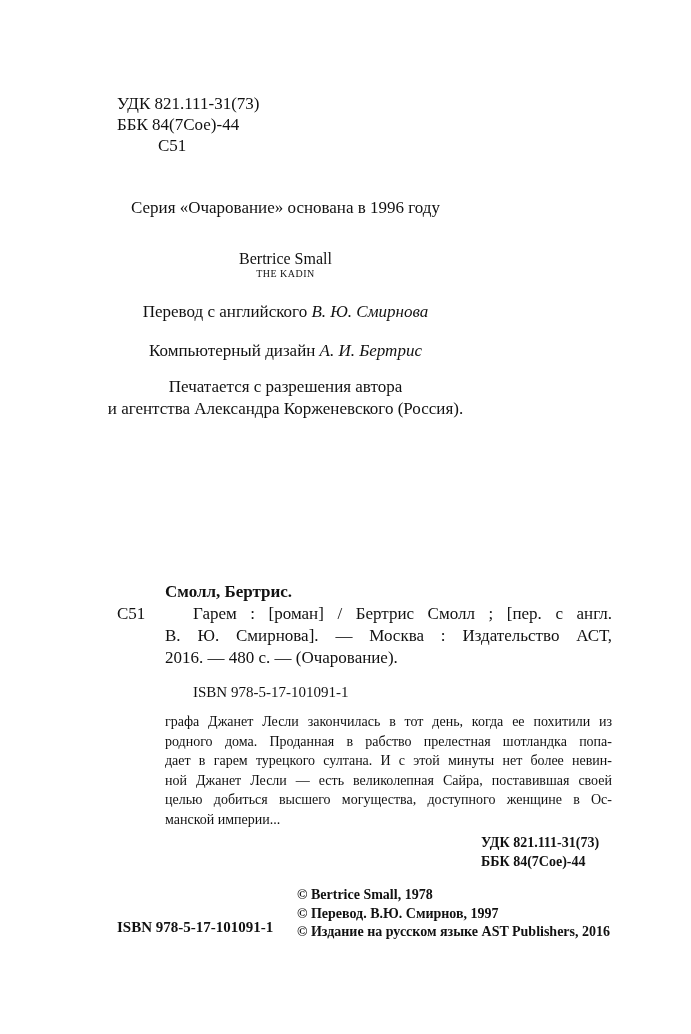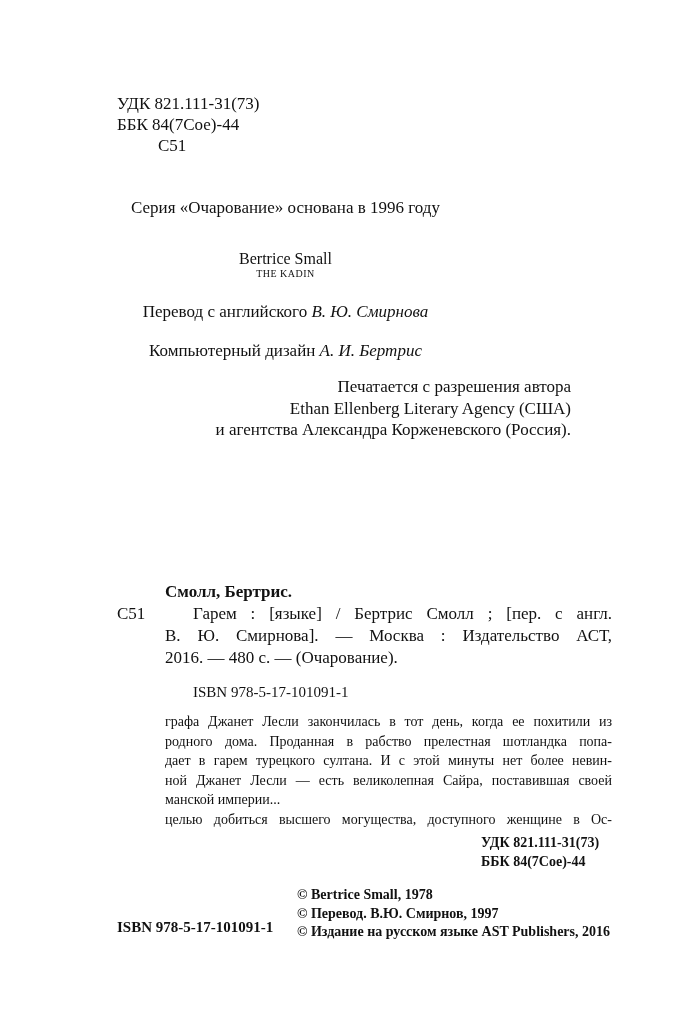--- a/index.html
+++ b/index.html
@@ -28,21 +28,21 @@
       font-size: 17px;
       line-height: 21px;
       white-space: nowrap;
     }
     .series { top: 197px; }
     .author-en { top: 248px; font-size: 16px; }
     .title-en { top: 263px; font-size: 10px; letter-spacing: 0.5px; }
     .translation { top: 301px; }
     .design { top: 340px; }
     .permission { top: 376px; line-height: 21.5px; }
-    .permission div { text-align: right; }
+    .permission div { text-align: center; }
     em { font-style: italic; }
 
     
     .card-code { left: 117px; top: 603px; font-size: 17px; line-height: 22px; }
     .card-author { left: 165px; top: 581px; font-size: 17px; font-weight: bold; line-height: 22px; }
     .card-body {
       position: absolute;
       left: 165px; top: 603px;
       width: 447px;
       font-size: 17px;
@@ -91,41 +91,40 @@
 <div class="center-line translation">
   <span>Перевод с английского </span><em>В. Ю. Смирнова</em>
 </div>
 
 <div class="center-line design">
   <span>Компьютерный дизайн </span><em>А. И. Бертрис</em>
 </div>
 
 <div class="center-line permission">
   <div>Печатается с разрешения автора</div>
-  <div>Ethan Ellenberg Literary Agency (США)</div>
   <div>и агентства Александра Корженевского (Россия).</div>
 </div>
 
 <div class="abs card-author">Смолл, Бертрис.</div>
 <div class="abs card-code">С51</div>
 <div class="card-body">
-  <span class="line first">Гарем : [языке] / Бертрис Смолл ; [пер. с англ.</span>
+  <span class="line first">Гарем : [роман] / Бертрис Смолл ; [пер. с англ.</span>
   <span class="line">В. Ю. Смирнова]. — Москва : Издательство АСТ,</span>
   <span class="line last">2016. — 480 с. — (Очарование).</span>
 </div>
 
 <div class="abs isbn-small">ISBN 978-5-17-101091-1</div>
 
 <div class="annotation">
   <span class="line">графа Джанет Лесли закончилась в тот день, когда ее похитили из</span>
   <span class="line">родного дома. Проданная в рабство прелестная шотландка попа-</span>
   <span class="line">дает в гарем турецкого султана. И с этой минуты нет более невин-</span>
   <span class="line">ной Джанет Лесли — есть великолепная Сайра, поставившая своей</span>
+  <span class="line">целью добиться высшего могущества, доступного женщине в Ос-</span>
   <span class="line last">манской империи...</span>
-  <span class="line">целью добиться высшего могущества, доступного женщине в Ос-</span>
 </div>
 
 <div class="abs udk-bottom">
   <div>УДК 821.111-31(73)</div>
   <div>ББК 84(7Сое)-44</div>
 </div>
 
 <div class="abs isbn-bottom">ISBN 978-5-17-101091-1</div>
 <div class="abs copyrights">
   <div>© Bertrice Small, 1978</div>

